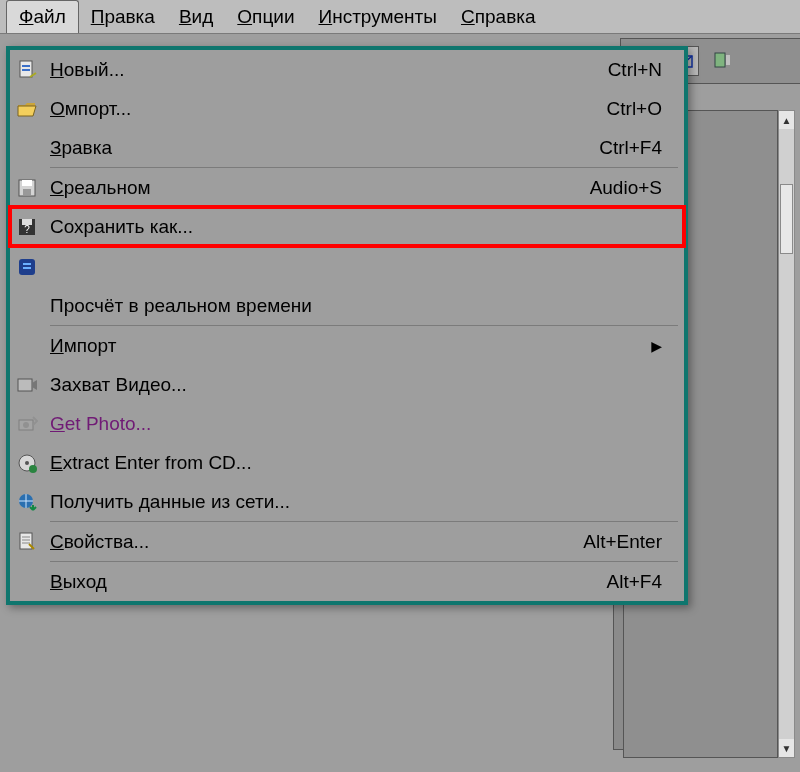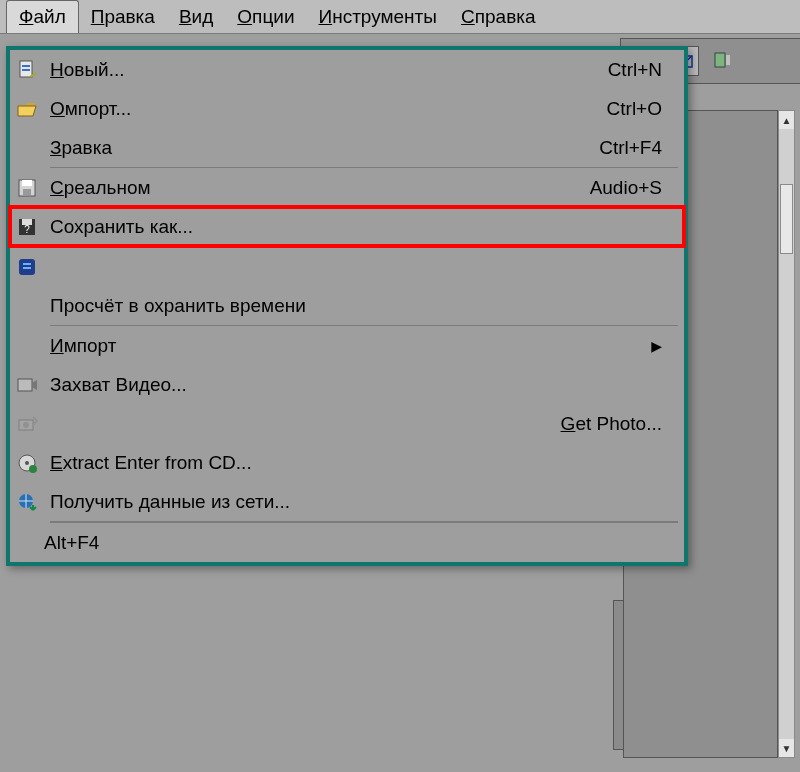--- a/index.html
+++ b/index.html
@@ -66,21 +66,21 @@
   .dropdown .sc {
     white-space: nowrap;
     color: #000;
   }
   .dropdown .sep {
     height: 1px;
     background: #7b7b7b;
     margin-left: 40px;
     margin-right: 6px;
   }
-  .dropdown .disabled .lbl { color: #000000; text-align: right; }
+  .dropdown .disabled .lbl { color: #701a75; }
   .dropdown .disabled .ico svg { opacity: .55; }
   .dropdown .arrow {
     margin-left: 8px;
     color:#000;
     font-size:14px;
   }
   .highlight-row {
     outline: 4px solid #ff0000;
     outline-offset: -2px;
   }
@@ -299,21 +299,21 @@
       <svg width="22" height="22">
           <rect x="3" y="3" width="16" height="16" rx="3" fill="#1e3e8c"></rect>
           <path d="M7 8h8M7 12h8" stroke="#6bb0ff" stroke-width="2"></path>
         </svg>
     </span>
     <span class="lbl"></span>
   </div>
 
   <div class="row">
     <span class="ico"></span>
-    <span class="lbl">Просчёт в охранить времени</span>
+    <span class="lbl">Просчёт в реальном времени</span>
   </div>
 
   <div class="sep"></div>
 
   <div class="row">
     <span class="ico"></span>
     <span class="lbl"><span class="under">И</span><span>мпорт</span></span>
     <span class="arrow">▶</span>
   </div>
 
@@ -356,21 +356,33 @@
           <circle cx="10" cy="10" r="7" fill="#2a6fb0"></circle>
           <path d="M10 3v14M3 10h14" stroke="#cfe6ff"></path>
           <path d="M17 14v5m0 0l-3-3m3 3l3-3" stroke="#184" stroke-width="2" fill="none"></path>
         </svg>
     </span>
     <span class="lbl">Получить данные из сети...</span>
   </div>
 
   <div class="sep"></div>
 
+  <div class="row">
+    <span class="ico">
+      <svg width="22" height="22">
+          <rect x="4" y="2" width="12" height="16" fill="#e8e8e8" stroke="#555"></rect>
+          <path d="M6 6h8M6 9h8M6 12h8" stroke="#888"></path>
+          <path d="M13 13l5 5" stroke="#a80" stroke-width="2"></path>
+        </svg>
+    </span>
+    <span class="lbl"><span class="under">С</span><span>войства...</span></span>
+    <span class="sc">Alt+Enter</span>
+  </div>
 
   <div class="sep"></div>
 
   <div class="row">
     <span class="ico"></span>
+    <span class="lbl"><span class="under">В</span><span>ыход</span></span>
     <span class="sc">Alt+F4</span>
   </div>
 
 </div>
 
 </body></html>

